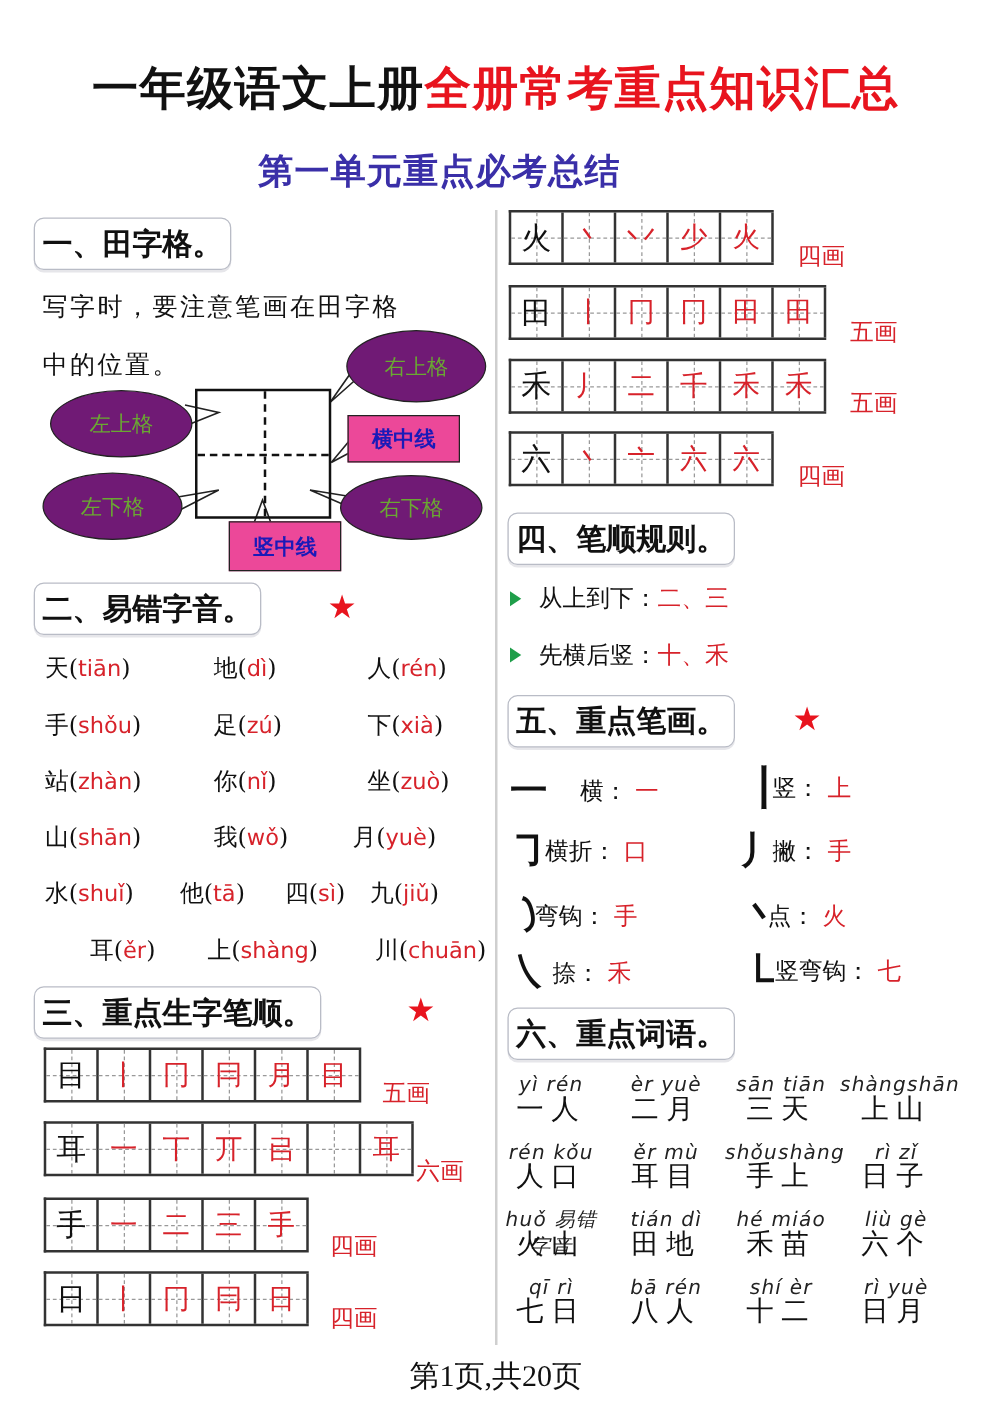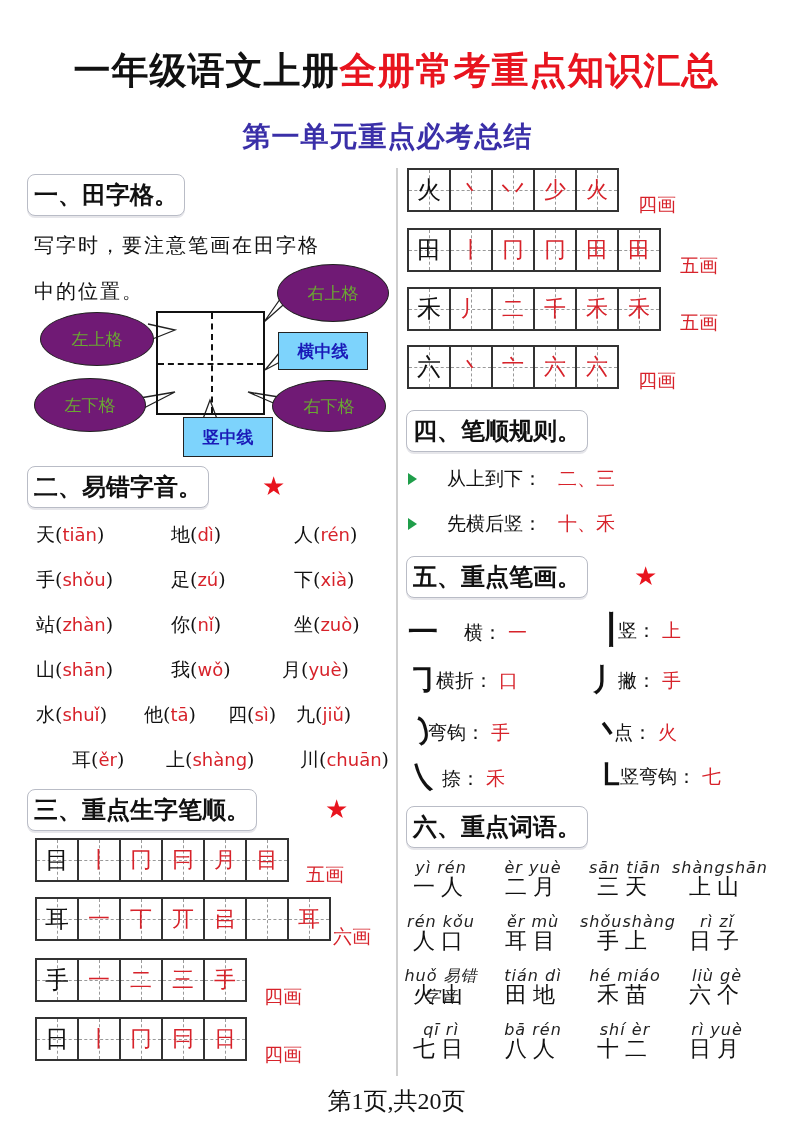--- a/index.html
+++ b/index.html
@@ -1,46 +1,46 @@
 <!DOCTYPE html>
 <html><head>
 <meta charset="utf-8">
 <style>
   html,body{margin:0;padding:0;background:#fff;}
   body{width:793px;height:1122px;position:relative;overflow:hidden;font-family:"DejaVu Serif",serif;color:#111;}
   .abs{position:absolute;}
   .title{left:0;top:46px;width:793px;text-align:center;font-family:"DejaVu Sans",sans-serif;font-weight:bold;font-size:37px;letter-spacing:1px;white-space:nowrap;}
   .title .black{color:#111;}
   .title .red{color:#e8141e;}
-  .subtitle{left:0;top:118px;width:703px;text-align:center;font-family:"DejaVu Sans",sans-serif;font-weight:bold;font-size:28px;color:#3a2fa8;letter-spacing:1px;padding-left:36px;}
+  .subtitle{left:0;top:118px;width:703px;text-align:center;font-family:"DejaVu Sans",sans-serif;font-weight:bold;font-size:28px;color:#3a2fa8;letter-spacing:1px;}
   .divider{left:396px;top:168px;width:2px;height:908px;background:#cfcfcf;}
   .sec-head{border:1.5px solid #b9bcc6;border-radius:8px;background:#fff;font-family:"DejaVu Sans",sans-serif;font-weight:bold;font-size:24px;padding:2px 6px 2px 6px;line-height:36px;white-space:nowrap;box-shadow:0 2px 0 #e6e6ea;}
   .star{color:#e8141e;font-size:26px;line-height:36px;}
   .body-text{font-size:20px;line-height:38px;letter-spacing:2px;}
   
   .tzg{left:156px;top:311px;width:105px;height:100px;border:2.5px solid #111;}
   .tzg .vl{position:absolute;left:50%;top:0;height:100%;border-left:2px dashed #111;}
   .tzg .hl{position:absolute;top:50%;left:0;width:100%;border-top:2px dashed #111;}
   .bubble{border:1.5px solid #222;border-radius:50%;background:#701a75;color:#6aa832;font-size:17px;display:flex;align-items:center;justify-content:center;}
-  .box-label{border:1.5px solid #222;background:#7dd3fc;color:#1a1ab8;font-weight:bold;font-size:17px;display:flex;align-items:center;justify-content:center;font-family:"DejaVu Sans",sans-serif;}
+  .box-label{border:1.5px solid #222;background:#ec4899;color:#1a1ab8;font-weight:bold;font-size:17px;display:flex;align-items:center;justify-content:center;font-family:"DejaVu Sans",sans-serif;}
   
   .py-row{position:absolute;left:36px;width:350px;height:30px;font-size:19px;}
   .py-item{position:absolute;white-space:nowrap;}
   .py-item .py{color:#d7222a;font-family:"DejaVu Sans",sans-serif;font-size:18px;}
   
   .grid-row{display:flex;border-top:2px solid #333;border-bottom:2px solid #333;border-left:2px solid #333;}
   .cell{width:40px;height:40px;border-right:2px solid #333;position:relative;display:flex;align-items:center;justify-content:center;font-size:24px;}
   .cell::before{content:"";position:absolute;left:50%;top:0;height:100%;border-left:1px dashed #999;}
   .cell::after{content:"";position:absolute;top:50%;left:0;width:100%;border-top:1px dashed #999;}
   .cell span{position:relative;z-index:1;}
   .cell.first span{color:#111;}
   .cell.step span{color:#d7222a;font-size:22px;}
   .count{color:#d7222a;font-size:19px;white-space:nowrap;}
   
-  .rule{font-size:19px;white-space:nowrap;display:flex;align-items:center;gap:16px;}
+  .rule{font-size:19px;white-space:nowrap;display:flex;align-items:center;}
   .tri{width:0;height:0;border-top:6px solid transparent;border-bottom:6px solid transparent;border-left:9px solid #1f9e4a;margin-right:14px;}
   .red{color:#d7222a;}
   
   .stroke-item{font-size:19px;white-space:nowrap;display:flex;align-items:center;}
   .stroke-glyph{font-weight:bold;font-size:30px;font-family:"DejaVu Sans",sans-serif;color:#111;display:inline-block;}
   
   .word{position:absolute;text-align:center;width:90px;}
   .word .wp{font-family:"DejaVu Sans",sans-serif;font-style:italic;font-size:16px;color:#222;letter-spacing:1px;height:14px;}
   .word .wc{font-size:22px;letter-spacing:6px;}
   .footer{left:0;top:1085px;width:793px;text-align:center;font-size:24px;font-family:"Liberation Serif",serif;}

